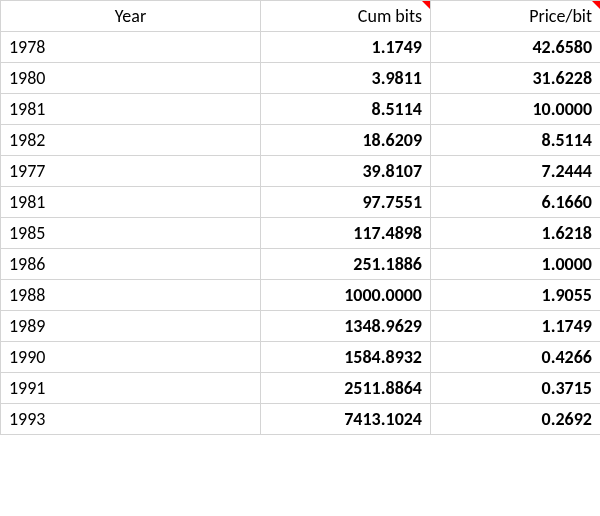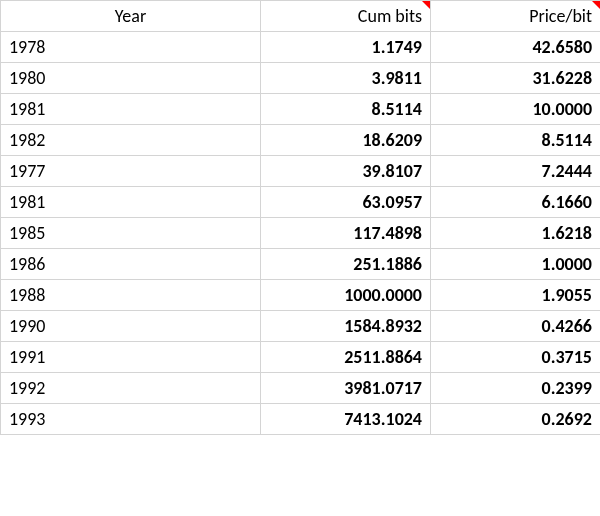--- a/index.html
+++ b/index.html
@@ -95,52 +95,52 @@
         <td class="col-num">18.6209</td>
         <td class="col-num">8.5114</td>
       </tr>
       <tr>
         <td class="col-year">1977</td>
         <td class="col-num">39.8107</td>
         <td class="col-num">7.2444</td>
       </tr>
       <tr>
         <td class="col-year">1981</td>
-        <td class="col-num">63.0957</td>
+        <td class="col-num">97.7551</td>
         <td class="col-num">6.1660</td>
       </tr>
       <tr>
         <td class="col-year">1985</td>
         <td class="col-num">117.4898</td>
         <td class="col-num">1.6218</td>
       </tr>
       <tr>
         <td class="col-year">1986</td>
         <td class="col-num">251.1886</td>
         <td class="col-num">1.0000</td>
       </tr>
       <tr>
         <td class="col-year">1988</td>
         <td class="col-num">1000.0000</td>
         <td class="col-num">1.9055</td>
       </tr>
       <tr>
+        <td class="col-year">1989</td>
+        <td class="col-num">1348.9629</td>
+        <td class="col-num">1.1749</td>
+      </tr>
+      <tr>
         <td class="col-year">1990</td>
         <td class="col-num">1584.8932</td>
         <td class="col-num">0.4266</td>
       </tr>
       <tr>
         <td class="col-year">1991</td>
         <td class="col-num">2511.8864</td>
         <td class="col-num">0.3715</td>
       </tr>
       <tr>
-        <td class="col-year">1992</td>
-        <td class="col-num">3981.0717</td>
-        <td class="col-num">0.2399</td>
-      </tr>
-      <tr>
         <td class="col-year">1993</td>
         <td class="col-num">7413.1024</td>
         <td class="col-num">0.2692</td>
       </tr>
     </tbody>
 </table>
 
 </body></html>

